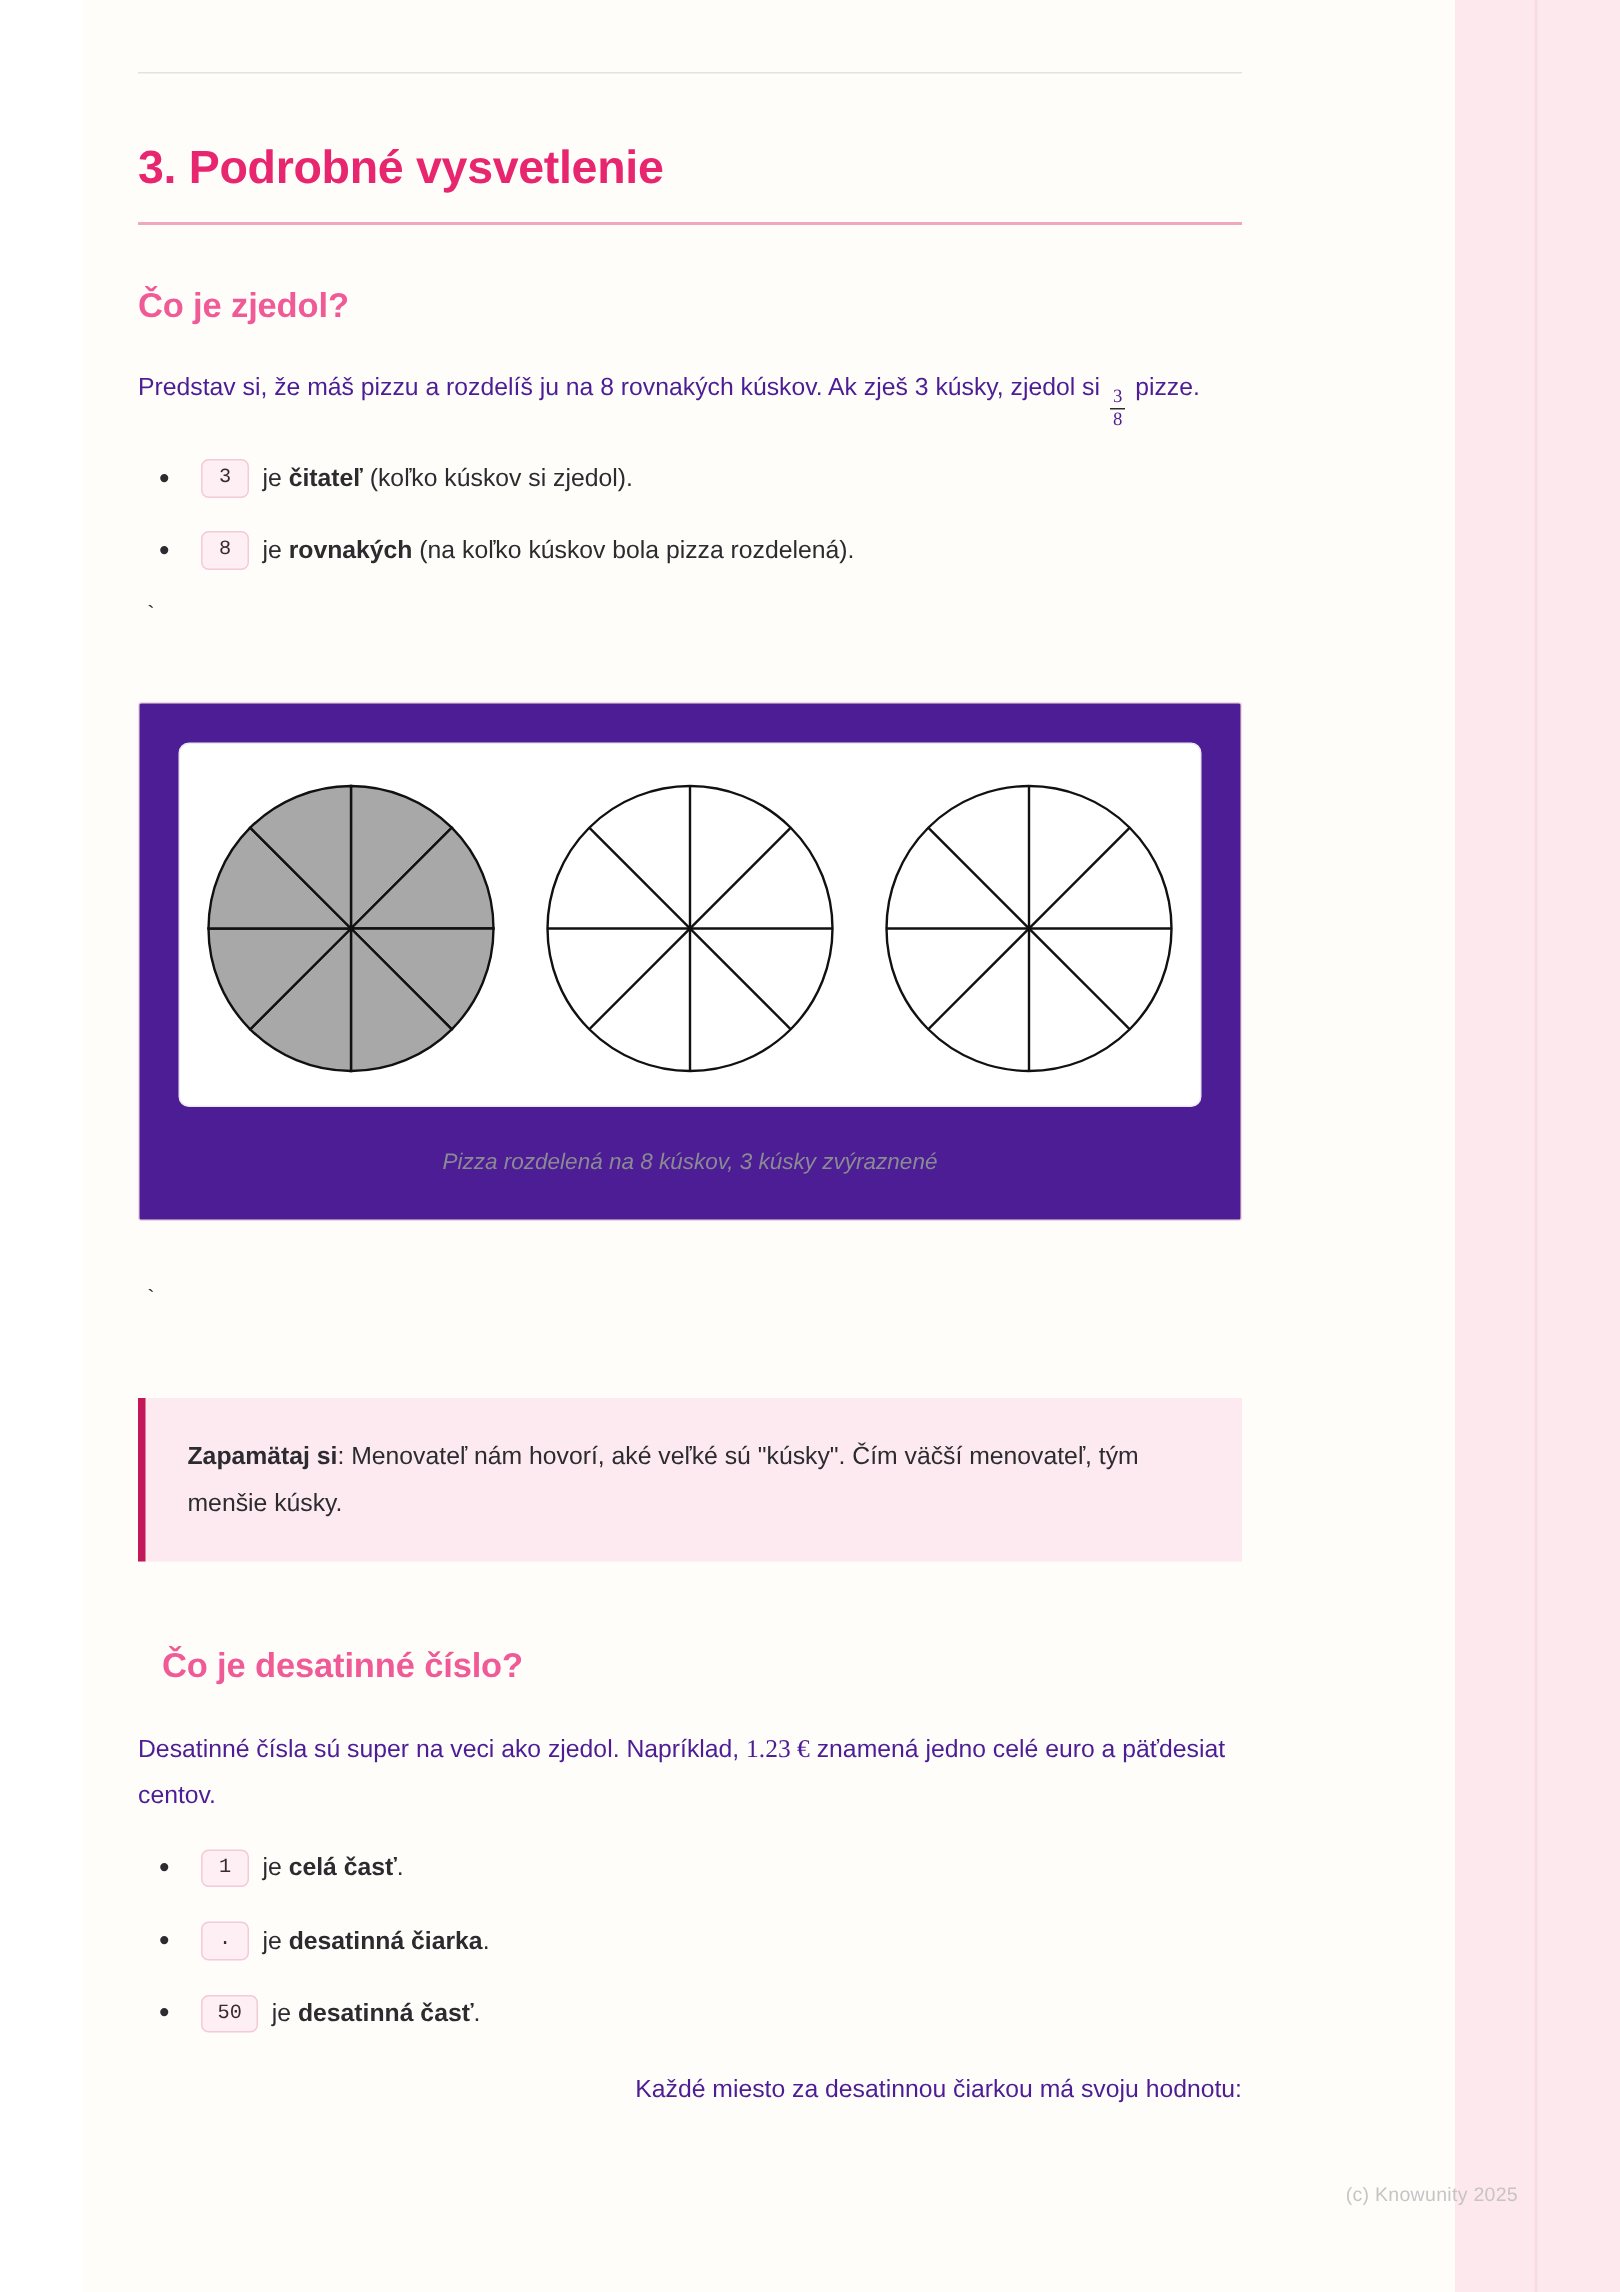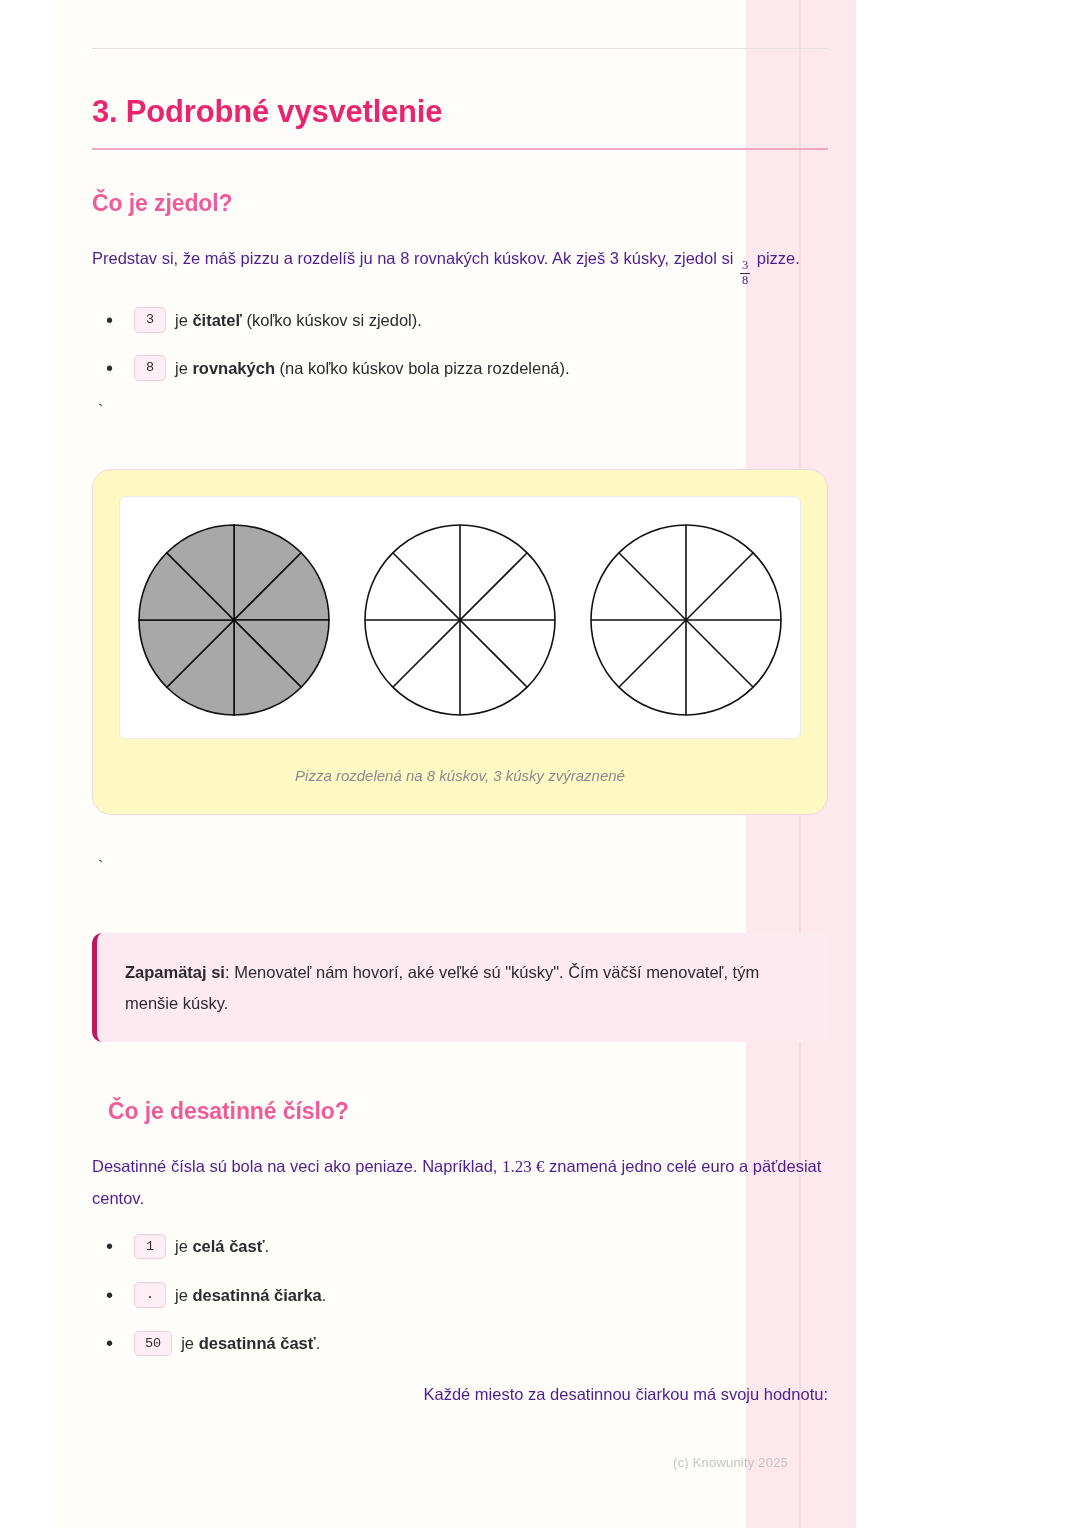--- a/index.html
+++ b/index.html
@@ -12,21 +12,21 @@
     height: 1528px;
     position: relative;
     font-family: "Liberation Sans", sans-serif;
     overflow: hidden;
   }
 
   
   .page {
     position: absolute;
     left: 0; top: 0;
-    width: 856px;
+    width: 1080px;
     height: 1528px;
     background: #fffdf9;
   }
   
   .right-band {
     position: absolute;
     top: 0;
     right: 0;
     width: 110px;
     height: 100%;
@@ -153,22 +153,22 @@
     font-family: "Liberation Mono", monospace;
     font-size: 15px;
     color: #2c2c30;
     margin: 14px 0 0 4px;
     height: 18px;
   }
 
   .figure-box {
     margin-top: 48px;
     border: 1px solid #f4d7e2;
-    border-radius: 19px;
-    background: #fef9c3;
+    border-radius: 2px;
+    background: #4c1d95;
     padding: 26px 26px 22px 26px;
     box-sizing: border-box;
     width: 736px;
   }
   .figure-inner {
     background: #ffffff;
     border: 1px solid #eceaf0;
     border-radius: 7px;
     padding: 16px 0 10px 0;
     display: flex;
@@ -184,21 +184,21 @@
     margin-bottom: 8px;
   }
 
   .note-box {
     margin-top: 56px;
     background: #fdeaf0;
     border-left: 5px solid #c2185b;
     padding: 24px 26px 24px 28px;
     box-sizing: border-box;
     width: 736px;
-    border-radius: 10px;
+    border-radius: 0;
   }
   .note-box p {
     margin: 0;
     font-size: 16.5px;
     line-height: 1.85;
     color: #2c2c30;
   }
   .note-box b { font-weight: bold; }
 
   .sub-title.second { margin-top: 56px; margin-left: 16px; }
@@ -302,21 +302,21 @@
 
     <div class="tick-line" style="margin-top:44px;">`</div>
 
     <div class="note-box">
       <p><b>Zapamätaj si</b><span>: Menovateľ nám hovorí, aké veľké sú "kúsky". Čím väčší menovateľ, tým menšie kúsky.</span></p>
     </div>
 
     <h2 class="sub-title second">Čo je desatinné číslo?</h2>
 
     <p class="para">
-      <span>Desatinné čísla sú bola na veci ako peniaze. Napríklad,</span>
+      <span>Desatinné čísla sú super na veci ako zjedol. Napríklad,</span>
       <span class="serif-num">1.23 €</span>
       <span>znamená jedno celé euro a päťdesiat centov.</span>
     </p>
 
     <ul class="bullets">
       <li>
         <span class="code-chip">1</span>
         <span>je</span>&nbsp;<b>celá časť</b><span>.</span>
       </li>
       <li>

